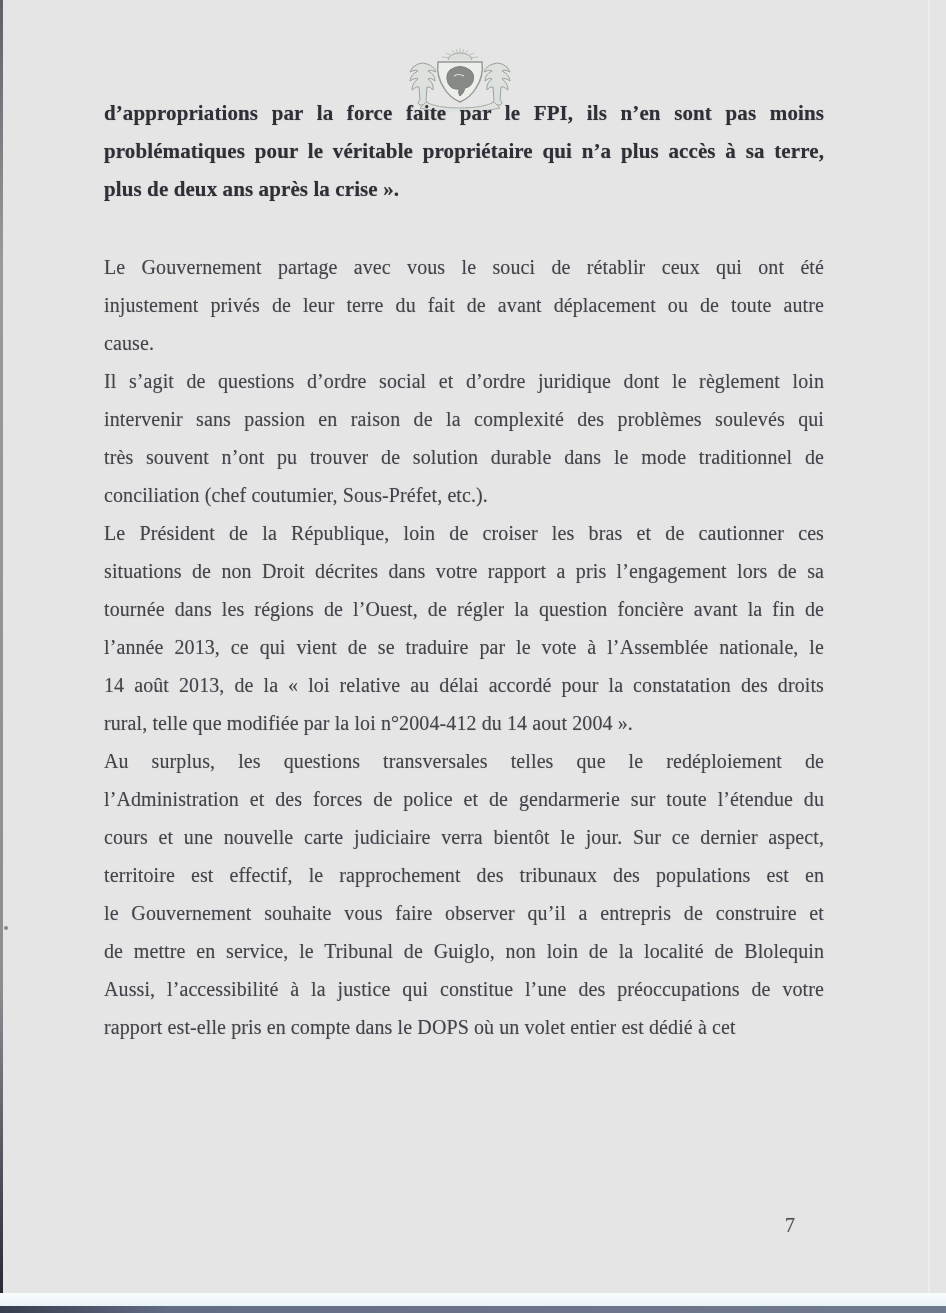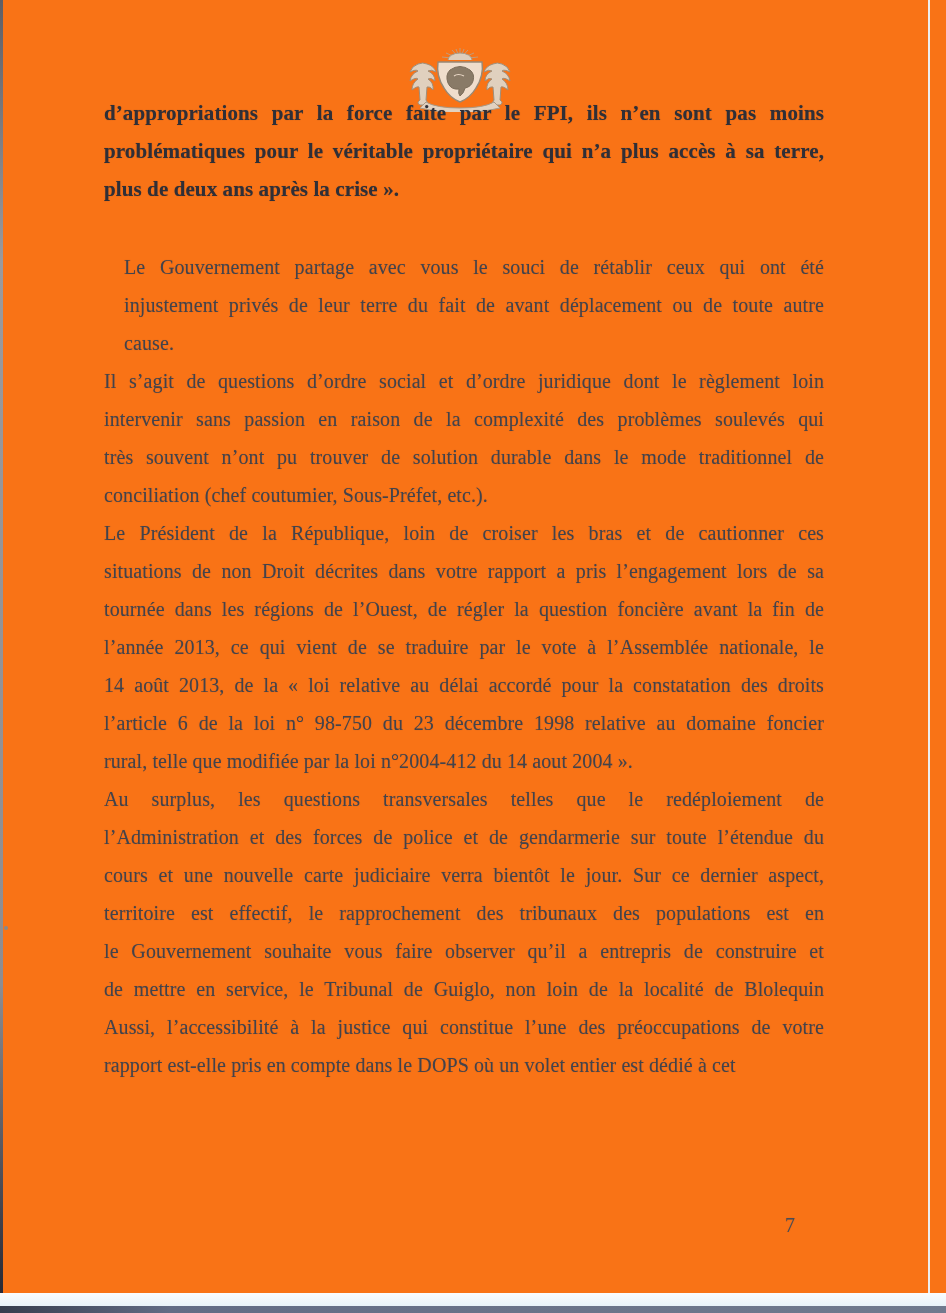--- a/index.html
+++ b/index.html
@@ -3,21 +3,21 @@
 <meta charset="utf-8">
 <style>
   html, body { margin: 0; padding: 0; }
   body {
     width: 946px; height: 1313px;
     background: #fbfbfa;
     font-family: "Liberation Serif", serif;
     position: relative;
     overflow: hidden;
   }
-  .page { position: absolute; inset: 0; background: #f97316; }
+  .page { position: absolute; inset: 0; background: #e5e5e5; }
 
   
   .edge-left {
     position: absolute; left: 0; top: 0; width: 3px; height: 100%;
     background: linear-gradient(#5f5f66, #9a9a9e 20%, #8d8d92 75%, #23232e);
   }
   .edge-right {
     position: absolute; left: 928px; top: 0; width: 2px; height: 100%;
     background: #ededee;
   }
@@ -40,21 +40,21 @@
     opacity: 0.85;
   }
 
   
   .text-block {
     position: absolute; left: 104px; top: 94px; width: 720px;
     color: #43434b;
     text-shadow: 0 0 1px rgba(70,70,82,0.35);
   }
   .para { margin: 0; }
-  .para + .para.gap-after-quote { margin-top: 40px; margin-left: 20px; }
+  .para + .para.gap-after-quote { margin-top: 40px; }
   .line {
     font-size: 20px; line-height: 38px; height: 38px;
     text-align: justify; text-align-last: justify;
     overflow: hidden; white-space: normal;
     letter-spacing: 0.1px;
   }
   .line.last { text-align-last: left; }
   .para.bold .line {
     font-weight: bold; font-size: 21px; color: #2f2f37;
     text-shadow: 0 0 1px rgba(45,45,55,0.45);
@@ -122,21 +122,20 @@
         <div class="line">intervenir sans passion en raison de la complexité des problèmes soulevés qui</div>
         <div class="line">très souvent n’ont pu trouver de solution durable dans le mode traditionnel de</div>
         <div class="line last">conciliation (chef coutumier, Sous-Préfet, etc.).</div>
       </div>
       <div class="para normal">
         <div class="line">Le Président de la République, loin de croiser les bras et de cautionner ces</div>
         <div class="line">situations de non Droit décrites dans votre rapport a pris l’engagement lors de sa</div>
         <div class="line">tournée dans les régions de l’Ouest, de régler la question foncière avant la fin de</div>
         <div class="line">l’année 2013, ce qui vient de se traduire par le vote à l’Assemblée nationale, le</div>
         <div class="line">14 août 2013, de la « loi relative au délai accordé pour la constatation des droits</div>
-        <div class="line">l’article 6 de la loi n° 98-750 du 23 décembre 1998 relative au domaine foncier</div>
         <div class="line last">rural, telle que modifiée par la loi n°2004-412 du 14 aout 2004 ».</div>
       </div>
       <div class="para normal">
         <div class="line">Au surplus, les questions transversales telles que le redéploiement de</div>
         <div class="line">l’Administration et des forces de police et de gendarmerie sur toute l’étendue du</div>
         <div class="line">cours et une nouvelle carte judiciaire verra bientôt le jour. Sur ce dernier aspect,</div>
         <div class="line">territoire est effectif, le rapprochement des tribunaux des populations est en</div>
         <div class="line">le Gouvernement souhaite vous faire observer qu’il a entrepris de construire et</div>
         <div class="line">de mettre en service, le Tribunal de Guiglo, non loin de la localité de Blolequin</div>
       </div>

